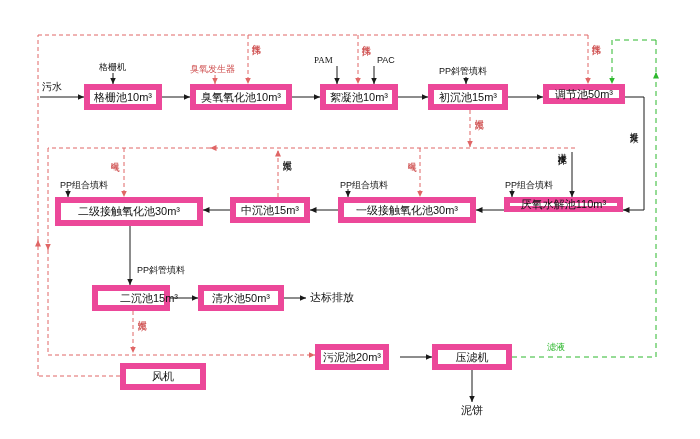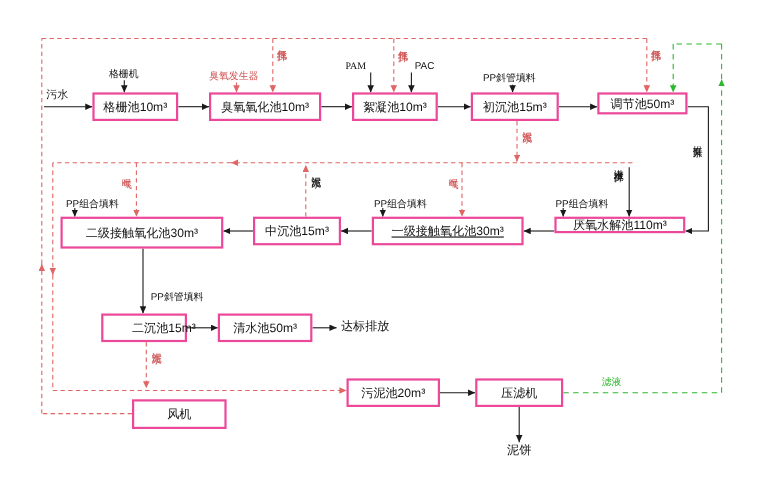--- a/index.html
+++ b/index.html
@@ -2,21 +2,21 @@
 <html><head>
 <meta charset="utf-8">
 <style>
   html,body{margin:0;padding:0;background:#fff;}
   #canvas{
     position:relative;width:700px;height:439px;background:#ffffff;overflow:hidden;
     font-family:"Liberation Sans","DejaVu Sans",sans-serif;
   }
   #wires{position:absolute;left:0;top:0;width:700px;height:439px;}
   .node{
-    position:absolute;box-sizing:border-box;border:2px solid #ec4899;background:#fff;
+    position:absolute;box-sizing:border-box;border:6px solid #ec4899;background:#fff;
     display:flex;align-items:center;justify-content:center;
     font-size:11px;color:#111;white-space:nowrap;
   }
   .lbl{position:absolute;font-size:9px;color:#111;white-space:nowrap;line-height:1.15;}
   .lbl.big{font-size:11px;}
   .v{writing-mode:vertical-rl;text-orientation:upright;letter-spacing:1px;}
   .red{color:#cf5050;}
   .green{color:#2db82d;}
 </style>
 </head>
@@ -92,28 +92,28 @@
     </g>
   </svg>
 
   <div class="node" style="left:84px;top:84px;width:78px;height:26px;">格栅池10m³</div>
   <div class="node" style="left:190px;top:84px;width:102px;height:26px;">臭氧氧化池10m³</div>
   <div class="node" style="left:320px;top:84px;width:78px;height:26px;">絮凝池10m³</div>
   <div class="node" style="left:428px;top:84px;width:80px;height:26px;">初沉池15m³</div>
   <div class="node" style="left:543px;top:84px;width:82px;height:20px;">调节池50m³</div>
 
   <div class="node" style="left:504px;top:197px;width:119px;height:15px;">厌氧水解池110m³</div>
-  <div class="node" style="left:338px;top:197px;width:138px;height:26px;text-decoration:underline;">一级接触氧化池30m³</div>
+  <div class="node" style="left:338px;top:197px;width:138px;height:26px;">一级接触氧化池30m³</div>
   <div class="node" style="left:230px;top:197px;width:80px;height:26px;">中沉池15m³</div>
   <div class="node" style="left:55px;top:197px;width:148px;height:29px;">二级接触氧化池30m³</div>
 
   <div class="node" style="left:92px;top:285px;width:78px;height:26px;padding-left:36px;">二沉池15m³</div>
   <div class="node" style="left:198px;top:285px;width:86px;height:26px;">清水池50m³</div>
 
-  <div class="node" style="left:315px;top:344px;width:85px;height:26px;">污泥池20m³</div>
+  <div class="node" style="left:315px;top:344px;width:74px;height:26px;">污泥池20m³</div>
   <div class="node" style="left:432px;top:344px;width:80px;height:26px;">压滤机</div>
   <div class="node" style="left:120px;top:363px;width:86px;height:27px;">风机</div>
 
   <div class="lbl" style="left:42px;top:81px;font-size:10px;">污水</div>
   <div class="lbl" style="left:99px;top:62px;">格栅机</div>
   <div class="lbl red" style="left:190px;top:64px;">臭氧发生器</div>
 
   <div class="lbl v red" style="left:251px;top:37px;">气搅拌</div>
   <div class="lbl v red" style="left:361px;top:38px;">气搅拌</div>
   <div class="lbl v red" style="left:591px;top:37px;">气搅拌</div>

